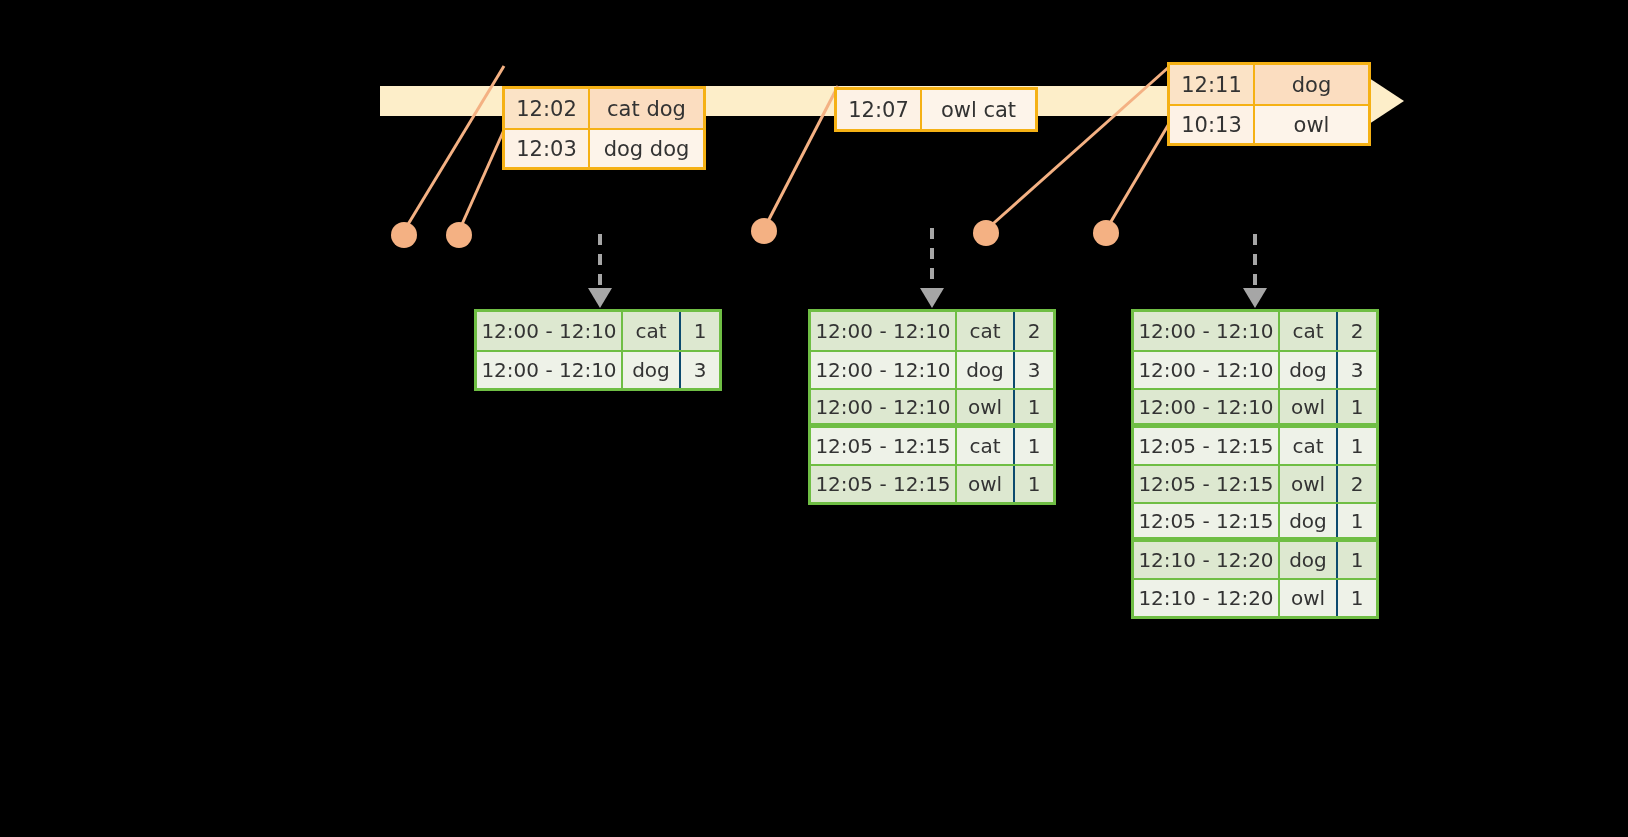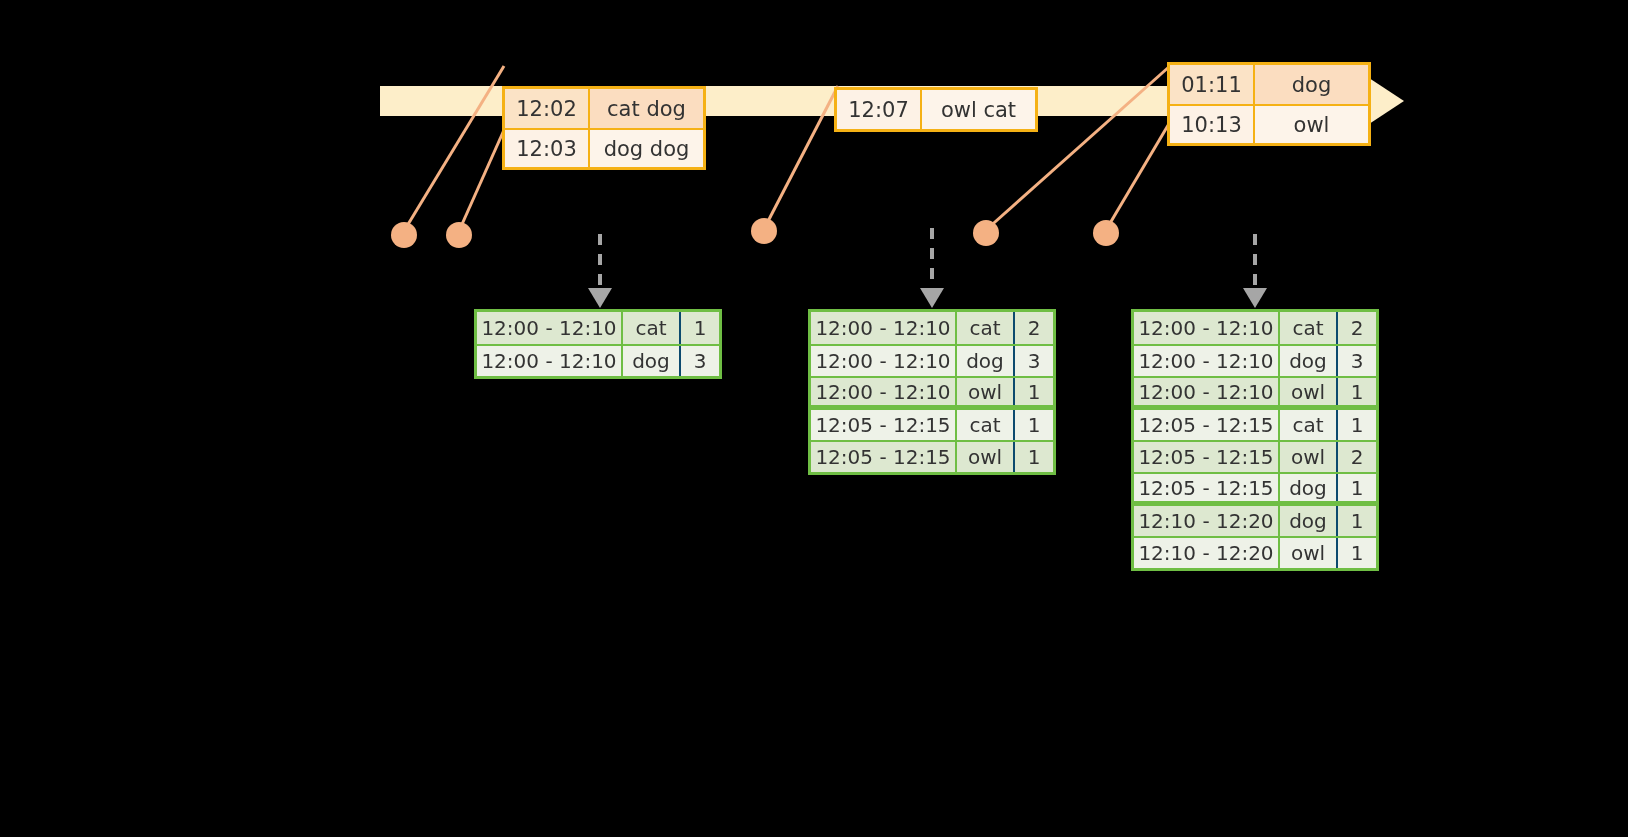--- a/index.html
+++ b/index.html
@@ -99,21 +99,21 @@
   
   .result-table {
     position: absolute;
     border: 3px solid #6fbe44;
     box-sizing: border-box;
     display: flex;
     flex-direction: column;
   }
   .res-row {
     display: flex;
-    height: 32px;
+    height: 38px;
     box-sizing: border-box;
   }
   .res-row + .res-row { border-top: 2px solid #6fbe44; }
   .res-row.group-end { border-bottom: 3px solid #6fbe44; }
   .res-row.shade-dark .rc { background: #dde8d0; }
   .res-row.shade-light .rc { background: #eef2e8; }
 
   .rc {
     display: flex;
     align-items: center;
@@ -171,21 +171,21 @@
 
   <div class="event-box" id="evt-b">
     <div class="event-row shade-light">
       <div class="ev-time">12:07</div>
       <div class="ev-text">owl cat</div>
     </div>
   </div>
 
   <div class="event-box" id="evt-c">
     <div class="event-row shade-dark">
-      <div class="ev-time">01:11</div>
+      <div class="ev-time">12:11</div>
       <div class="ev-text">dog</div>
     </div>
     <div class="event-row shade-light">
       <div class="ev-time">10:13</div>
       <div class="ev-text">owl</div>
     </div>
   </div>
 
   <div id="dots-layer">
       <div class="dot" style="left: 391px; top: 222px;"></div>

